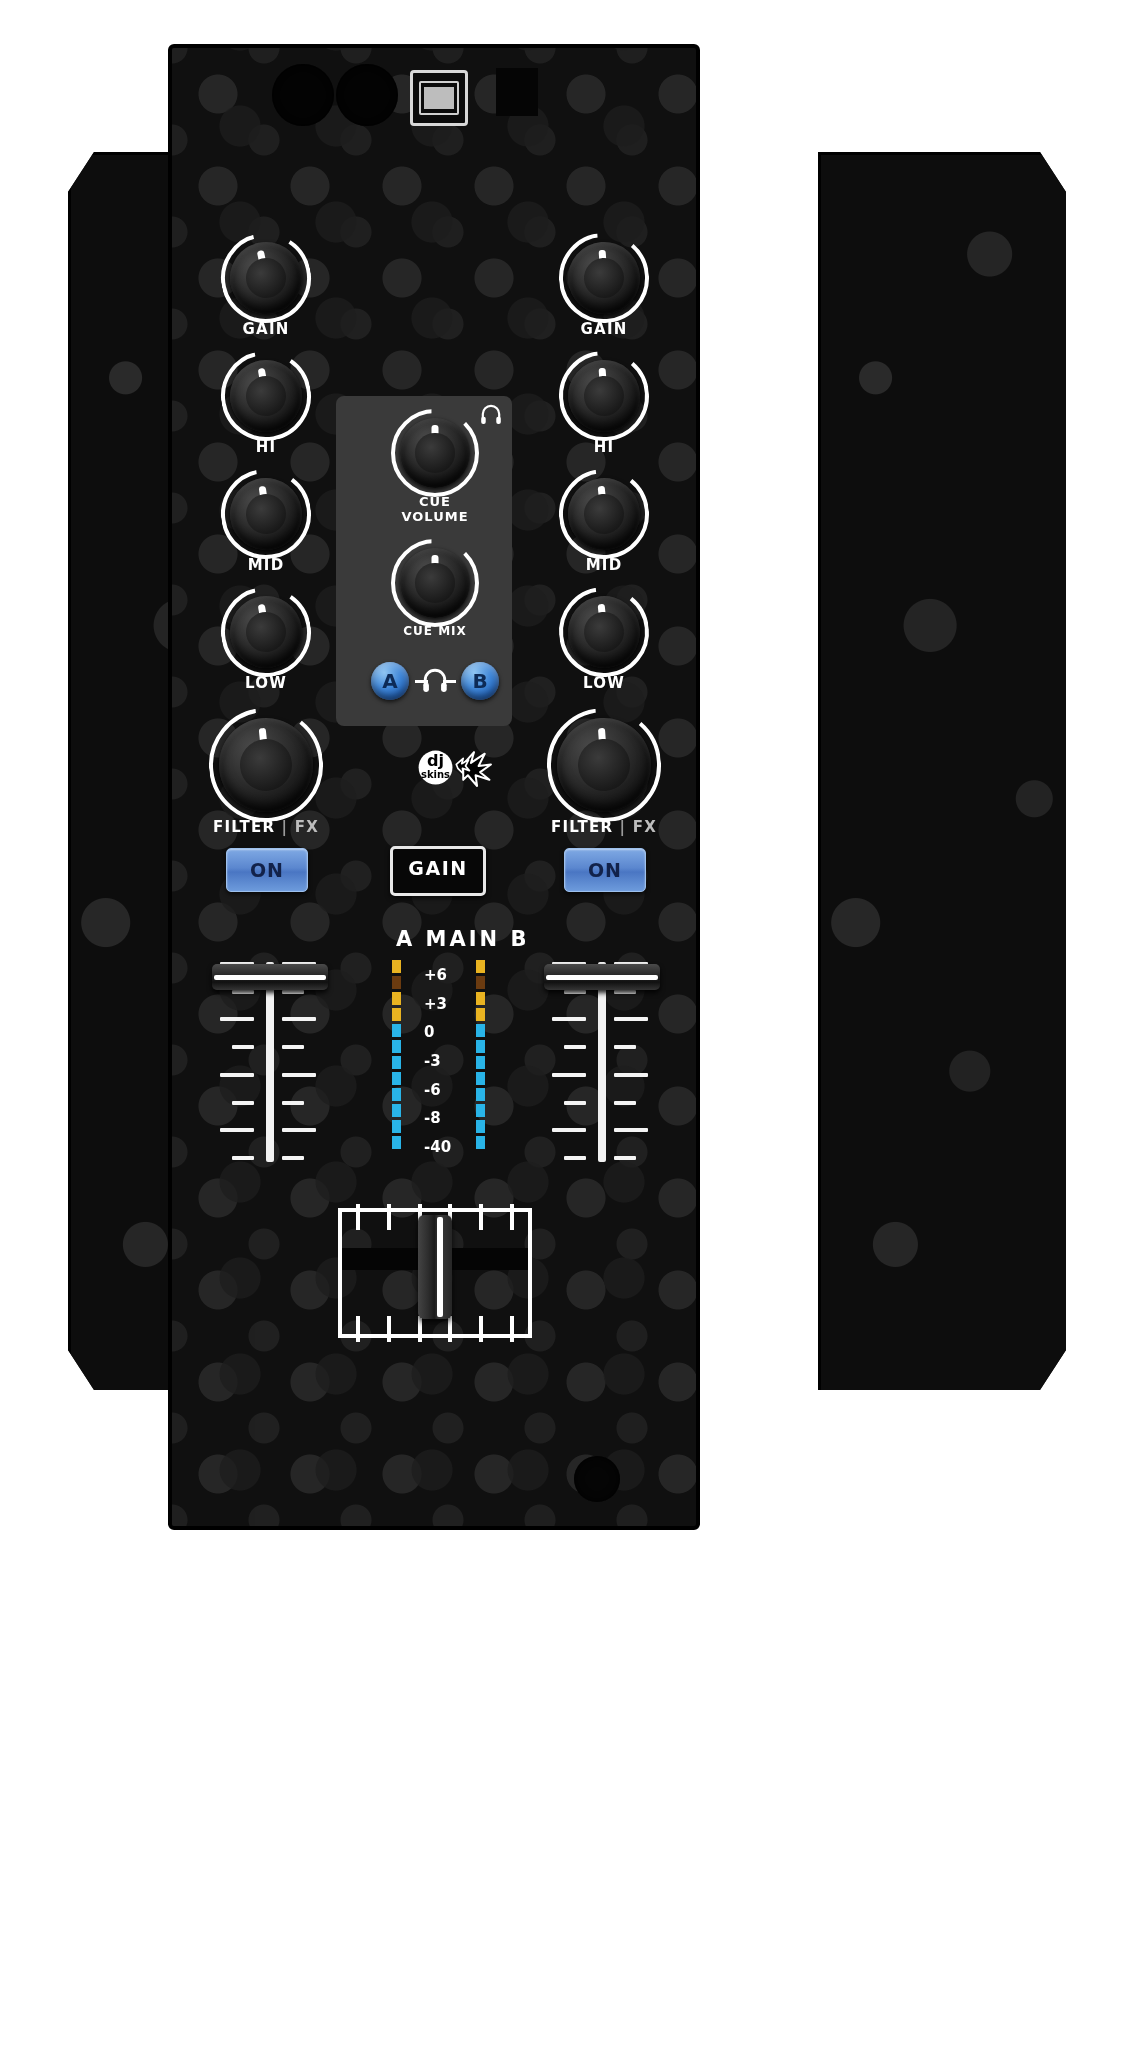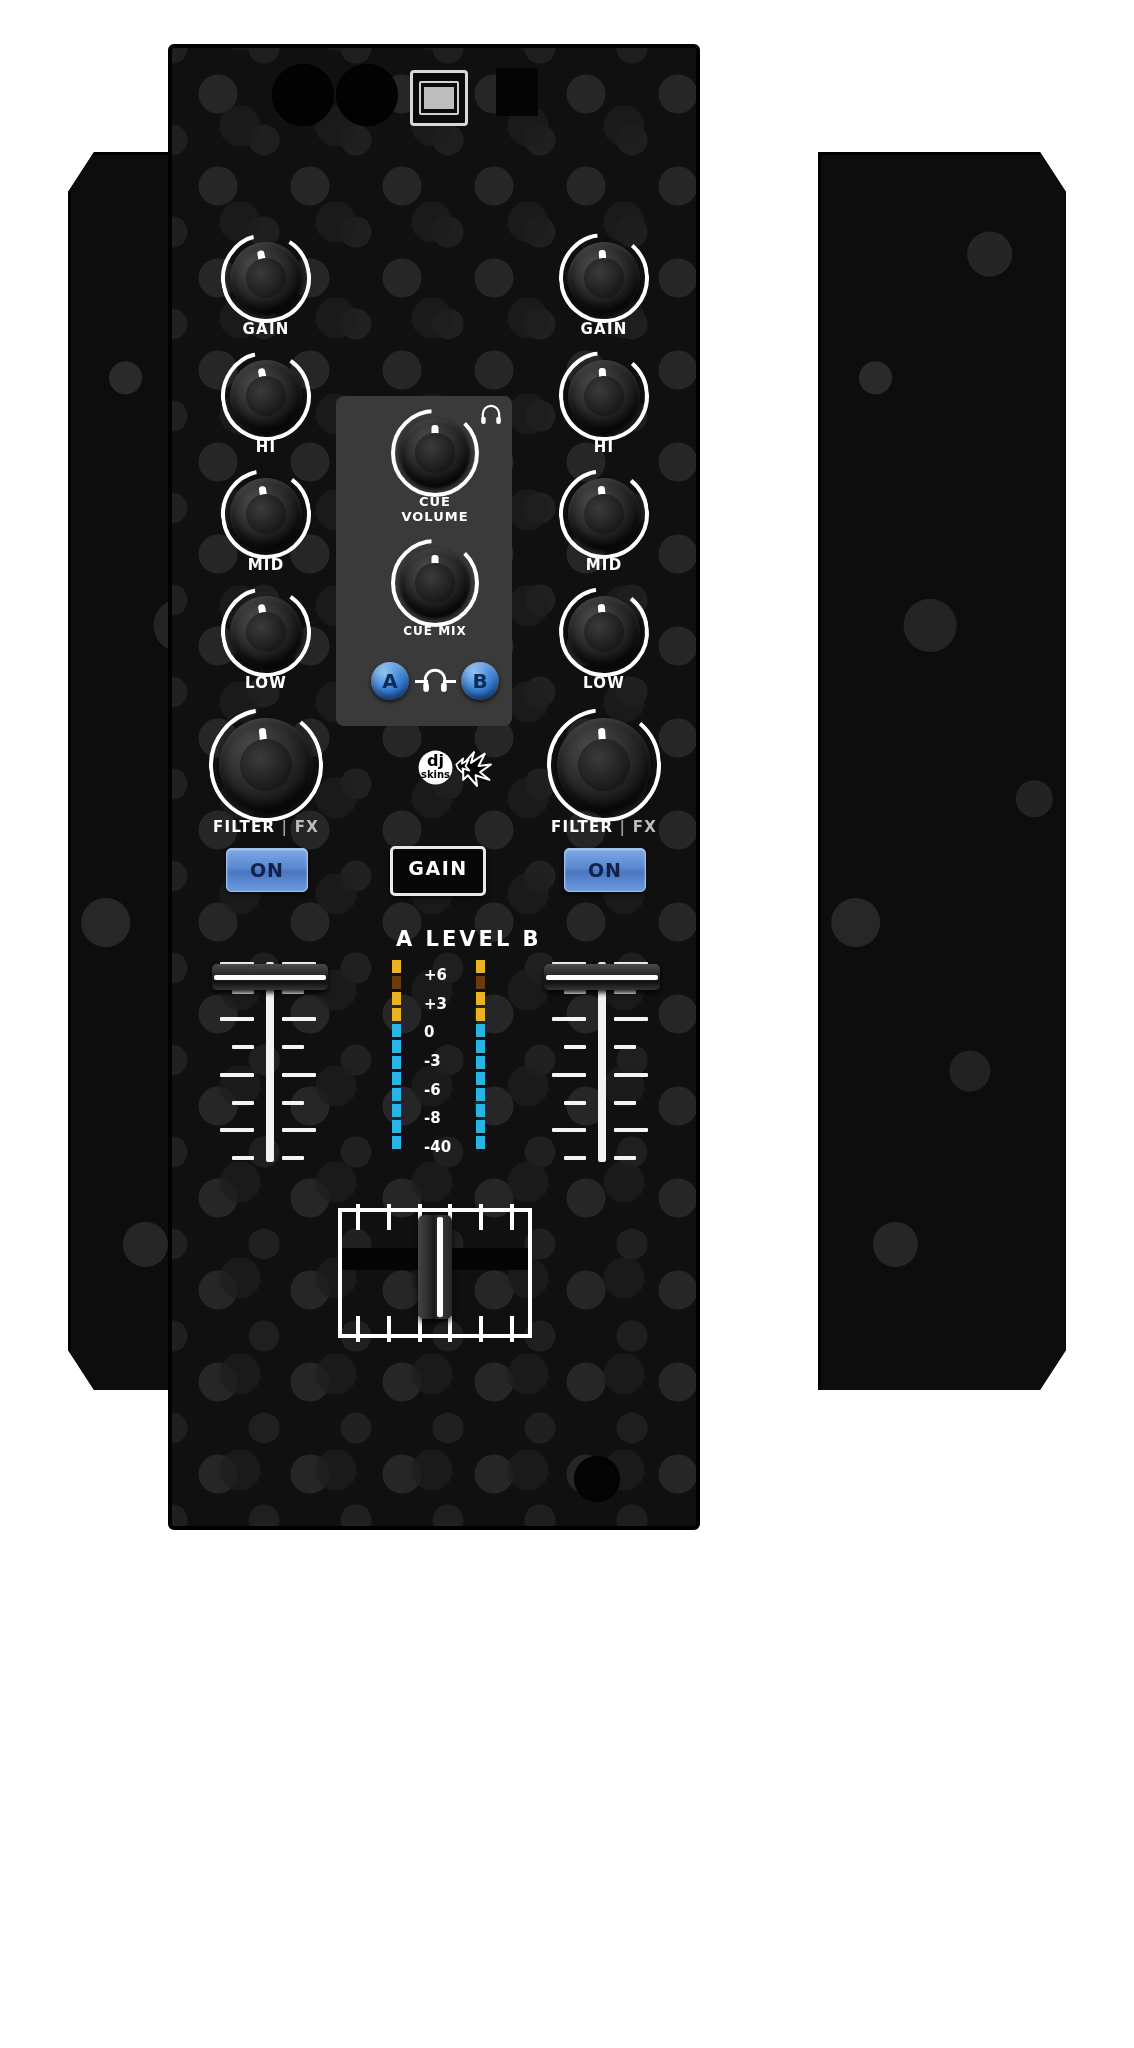--- a/index.html
+++ b/index.html
@@ -292,21 +292,21 @@
       <path d="M55 28 L64 20 L62 27 L71 22 L67 30 L72 36 L63 33 L64 40 L57 33 Z" fill="#000" stroke="#fff" stroke-width="2.2" stroke-linejoin="round"></path>
 
       <circle cx="28" cy="32" r="22" fill="#fff"></circle>
       <text x="28" y="30" font-family="DejaVu Sans, sans-serif" font-size="21" font-weight="bold" fill="#000" text-anchor="middle">dj</text>
       <text x="28" y="46" font-family="DejaVu Sans, sans-serif" font-size="13" font-weight="bold" fill="#000" text-anchor="middle">skins</text>
     </svg>
   </div>
 
   <div id="modebtn" style="left:390px;top:846px;">GAIN</div>
 
-  <div id="levelTitle" style="left:396px;top:927px;">A LEVEL B</div>
+  <div id="levelTitle" style="left:396px;top:927px;">A MAIN B</div>
 
   <div class="meter" style="left:392px;top:960px;height:192px;">
       <i style="top: 0px; height: 13px; background: rgb(233, 179, 33);"></i>
       <i style="top: 16px; height: 13px; background: rgb(107, 59, 16);"></i>
       <i style="top: 32px; height: 13px; background: rgb(233, 179, 33);"></i>
       <i style="top: 48px; height: 13px; background: rgb(233, 179, 33);"></i>
       <i style="top: 64px; height: 13px; background: rgb(41, 180, 232);"></i>
       <i style="top: 80px; height: 13px; background: rgb(41, 180, 232);"></i>
       <i style="top: 96px; height: 13px; background: rgb(41, 180, 232);"></i>
       <i style="top: 112px; height: 13px; background: rgb(41, 180, 232);"></i>

